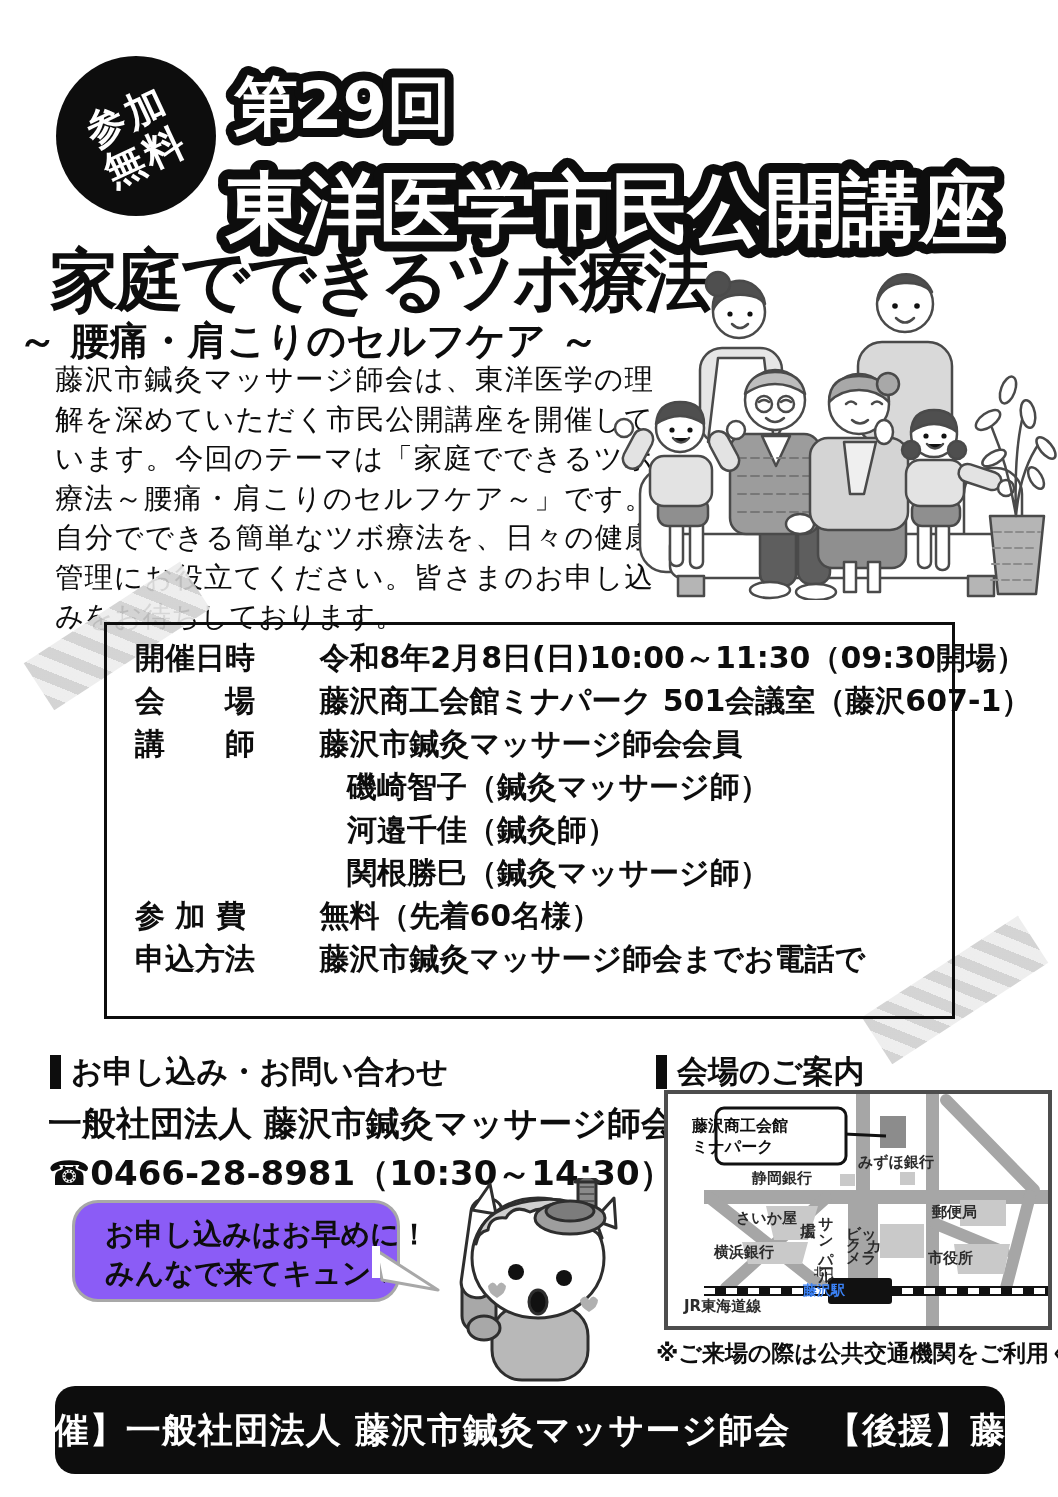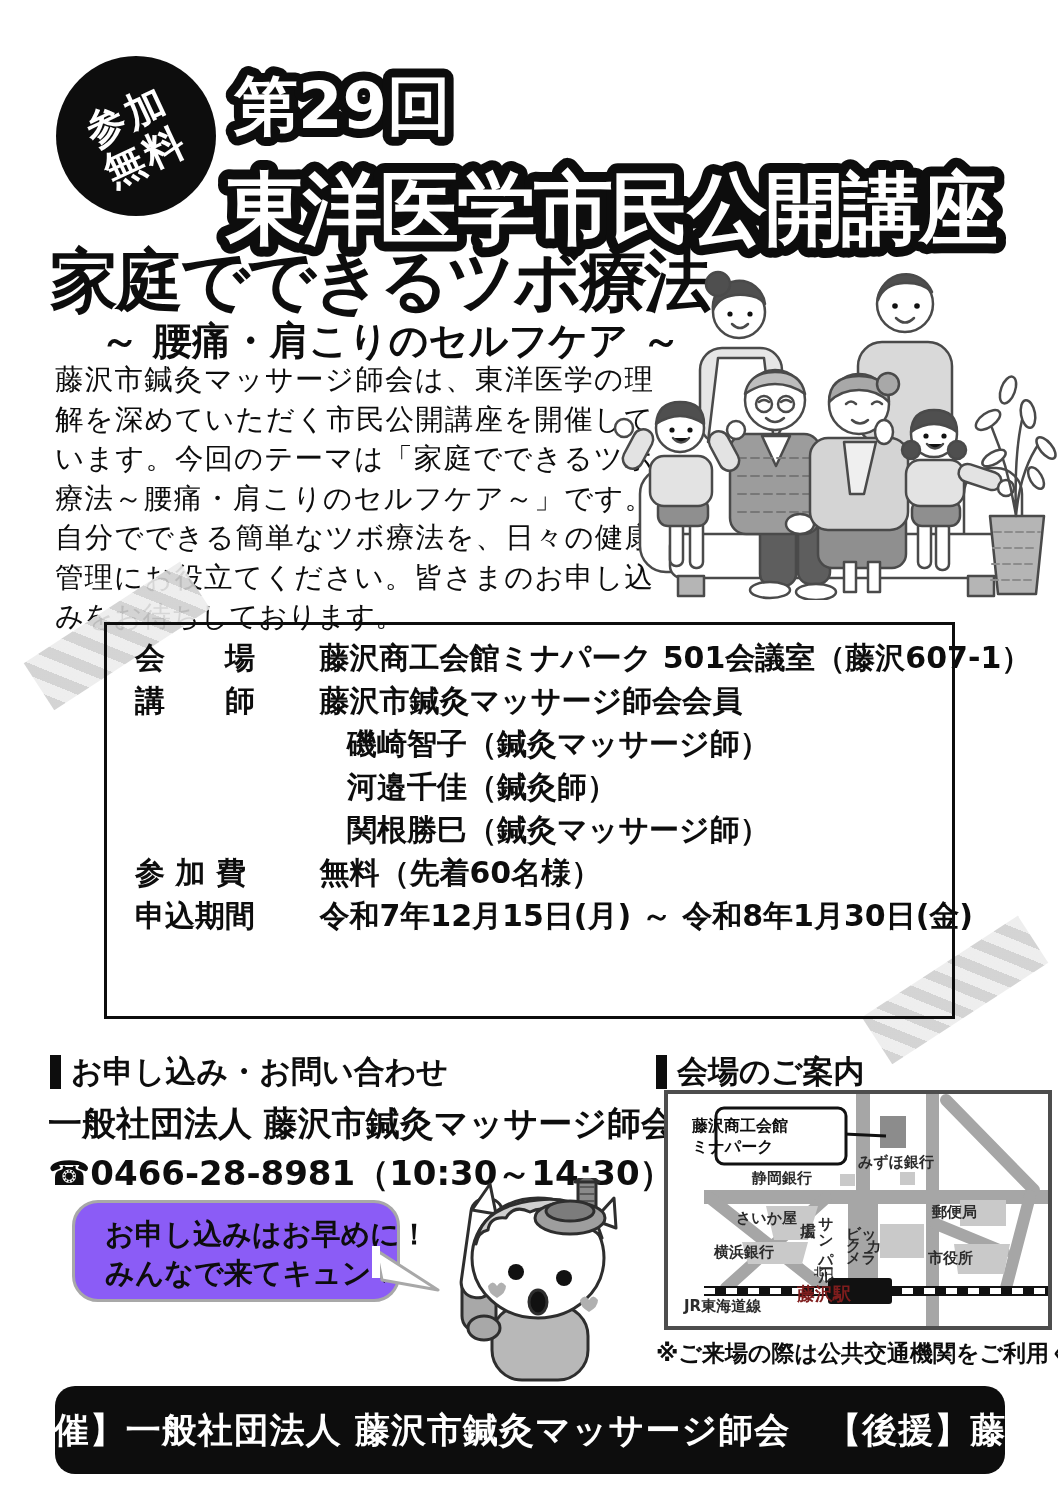--- a/index.html
+++ b/index.html
@@ -19,21 +19,21 @@
   
   .title-svg{left:220px;top:46px;overflow:visible;}
   .title-svg text{
     font-family:"DejaVu Sans",sans-serif;font-weight:900;
     fill:#fff;stroke:#0d0d0d;paint-order:stroke;
     stroke-linejoin:round;stroke-linecap:round;
   }
 
   
   .sub-main{left:50px;top:236px;font-size:68px;font-weight:900;letter-spacing:-3px;white-space:nowrap;}
-  .sub-sub{left:18px;top:314px;width:745px;text-align:center;font-size:39px;font-weight:800;white-space:nowrap;}
+  .sub-sub{left:18px;top:314px;width:745px;text-align:left;font-size:39px;font-weight:800;white-space:nowrap;}
 
   
   .intro{left:55px;top:360px;width:598px;font-size:28.5px;line-height:39.5px;
     font-weight:500;text-align:justify;}
 
   
   .infobox{left:104px;top:622px;width:845px;height:380px;border:3px solid #0d0d0d;
     padding-top:11px;box-sizing:content-box;}
   .irow{height:43px;line-height:43px;padding-left:28px;font-size:30px;font-weight:600;white-space:nowrap;}
   .irow .ilabel{display:inline-block;width:174px;}
@@ -59,21 +59,21 @@
     border-radius:26px;background:#8b5cf6;}
   .bubble-text{padding:12px 0 0 30px;font-size:29px;font-weight:600;line-height:39px;white-space:nowrap;}
   .bubble-tail{left:372px;top:1246px;overflow:visible;}
 
   
   .mapbox{left:664px;top:1090px;width:344px;height:232px;border:4px solid #4d4d4d;background:#fff;padding-left:36px;}
   .mlabel{position:absolute;font-size:15px;font-weight:700;color:#2b2b2b;white-space:nowrap;line-height:12px;}
   .mlabel.vert{writing-mode:vertical-rl;letter-spacing:1px;}
   .callout-txt{position:absolute;left:24px;top:21px;font-size:16px;font-weight:800;line-height:21px;white-space:nowrap;}
   .station-lbl{position:absolute;left:124px;top:188px;width:64px;text-align:center;
-    color:#7f1d1d;font-size:18px;font-weight:800;}
+    color:#3b82f6;font-size:14px;font-weight:800;}
   .map-note{left:656px;top:1338px;font-size:23px;font-weight:600;white-space:nowrap;}
 
   
   .footer{left:55px;top:1386px;width:950px;height:88px;background:#0d0d0d;border-radius:20px;
     display:flex;align-items:center;justify-content:center;}
   .footer-text{color:#fff;font-size:35px;font-weight:800;white-space:nowrap;letter-spacing:1px;}
 
   svg{display:block;}
 </style>
 </head>
@@ -188,20 +188,24 @@
       <ellipse cx="382" cy="196" rx="13" ry="6" transform="rotate(-30 382 196)" fill="#fff"></ellipse>
       <ellipse cx="424" cy="216" rx="12" ry="6" transform="rotate(-120 424 216)" fill="#fff"></ellipse>
     </g>
   </svg>
 
   <div class="abs tape tape1"></div>
   <div class="abs tape tape2"></div>
 
   <div class="abs infobox">
     <div class="irow">
+      <span class="ilabel">開催日時</span>
+      <span class="ival">令和8年2月8日(日)10:00～11:30（09:30開場）</span>
+    </div>
+    <div class="irow">
       <span class="ilabel">会　　場</span>
       <span class="ival">藤沢商工会館ミナパーク 501会議室（藤沢607-1）</span>
     </div>
     <div class="irow">
       <span class="ilabel">講　　師</span>
       <span class="ival">藤沢市鍼灸マッサージ師会会員</span>
     </div>
     <div class="irow indent">
       <span class="ival">磯崎智子（鍼灸マッサージ師）</span>
     </div>
@@ -209,22 +213,22 @@
       <span class="ival">河邉千佳（鍼灸師）</span>
     </div>
     <div class="irow indent">
       <span class="ival">関根勝巳（鍼灸マッサージ師）</span>
     </div>
     <div class="irow">
       <span class="ilabel">参 加 費</span>
       <span class="ival">無料（先着60名様）</span>
     </div>
     <div class="irow">
-      <span class="ilabel">申込期間</span>
-      <span class="ival">令和7年12月15日(月) ～ 令和8年1月30日(金)</span>
+      <span class="ilabel">申込方法</span>
+      <span class="ival">藤沢市鍼灸マッサージ師会までお電話で</span>
     </div>
   </div>
 
   <div class="abs sec-head h-contact">
     <span class="bar"></span>
     <span>お申し込み・お問い合わせ</span>
   </div>
   <div class="abs contact-org">一般社団法人 藤沢市鍼灸マッサージ師会</div>
   <div class="abs contact-tel">☎0466-28-8981（10:30～14:30）</div>
 

